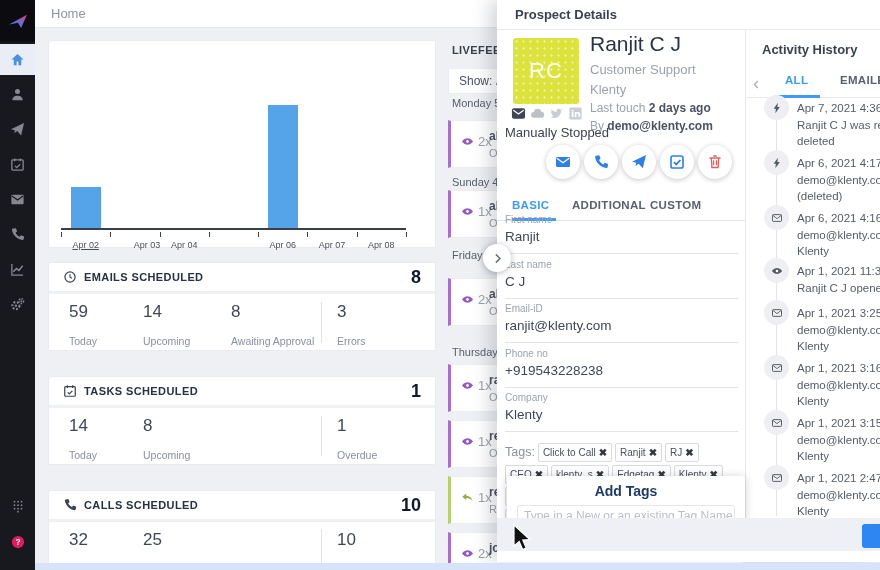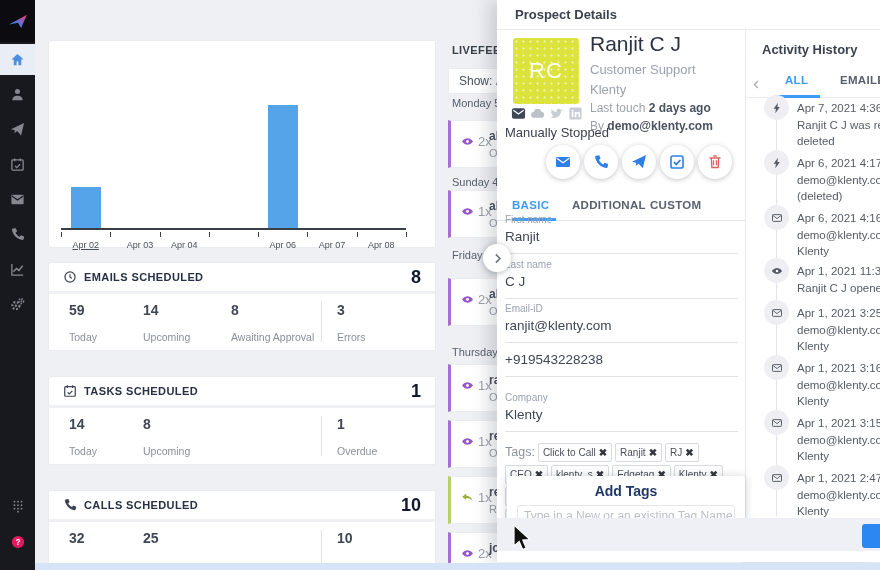--- a/index.html
+++ b/index.html
@@ -32,21 +32,21 @@
   .chart { position:absolute; left:12px; top:58px; width:345px; height:172px; }
   .plot { position:absolute; left:0; top:0; width:345px; height:131px; border-bottom:2px solid #3a3f47; }
   .bar { position:absolute; bottom:0; width:30px; background:#55a3e9; }
   .tick { position:absolute; top:133px; width:1px; height:5px; background:#3a3f47; }
   .xlab { position:absolute; top:141px; width:50px; text-align:center; font-size:9px; color:#4a5058; }
 
   .stat-card .card-header { height:28px; border-bottom:none; }
   .stat-divider { height:3px; background:#eef0f4; }
   .stats { position:relative; height:56px; background:#fff; }
   .stat { position:absolute; top:8px; }
-  .stat .v { font-size:14px; font-weight:bold; color:#3f4757; }
+  .stat .v { font-size:17px; font-weight:normal; color:#3f4757; }
   .stat .l { font-size:10.5px; color:#8a8f9a; margin-top:13px; }
   .vline { position:absolute; left:272px; top:8px; bottom:8px; width:1px; background:#e0e2e7; }
   .s0{left:20px}.s1{left:94px}.s2{left:182px}.s3{left:288px}
 
   
   .livefeed { position:absolute; left:448px; top:28px; width:296px; height:542px; z-index:1; }
   .lf-title { position:absolute; left:4px; top:16px; font-size:11px; font-weight:bold; color:#3a4047; letter-spacing:.4px; }
   .lf-show { position:absolute; left:0; top:40px; width:296px; height:26px; background:#fff; border:1px solid #ebecf0; font-size:12px; color:#4a5160; line-height:24px; padding-left:10px; cursor:pointer; }
   .lf-date { position:absolute; left:4px; font-size:11px; color:#5a606b; }
   .lf-item { position:absolute; left:0; width:296px; height:48px; background:#fff; border:1px solid #ececf1; border-left:3px solid #a86fd1; }
@@ -223,31 +223,34 @@
           <span style="display: inline-flex;">
             <svg viewBox="0 0 16 16">
               <circle cx="8" cy="8" r="7" fill="#e6185e"></circle>
               <text x="8" y="11.4" text-anchor="middle" font-size="9.5" font-weight="bold" fill="#fff">?</text>
             </svg>
           </span>
         </div>
       </div>
   </aside>
 
+  <header class="topbar">
+    <span>Home</span>
+  </header>
 
   <section class="card" id="card-chart">
     <div class="chart">
       <div class="plot">
           <div class="bar" title="Apr 02: 1" style="left: 9.64286px; height: 41px; background: rgb(85, 163, 233);"></div>
           <div class="bar" title="Apr 06: 3" style="left: 206.786px; height: 123px; background: rgb(85, 163, 233);"></div>
         </div>
       <div>
           <div class="xlab" style="left: -0.357143px; text-decoration: underline;">Apr 02</div>
           <div class="tick" style="left: 0px;"></div>
-          <div class="xlab" style="left: 54px;">Apr 03</div>
+          <div class="xlab" style="left: 61px;">Apr 03</div>
           <div class="tick" style="left: 49.2857px;"></div>
           <div class="xlab" style="left: 98.2143px;">Apr 04</div>
           <div class="tick" style="left: 98.5714px;"></div>
           <div class="xlab" style="left: 147.5px; margin-top: 40px;">Apr 05</div>
           <div class="tick" style="left: 147.857px;"></div>
           <div class="xlab" style="left: 196.786px;">Apr 06</div>
           <div class="tick" style="left: 197.143px;"></div>
           <div class="xlab" style="left: 246.071px;">Apr 07</div>
           <div class="tick" style="left: 246.429px;"></div>
           <div class="xlab" style="left: 295.357px;">Apr 08</div>
@@ -553,20 +556,21 @@
         </div>
         <div class="field" style="top: 259px;">
           <div class="flabel">Last name</div>
           <div class="fvalue">C J</div>
         </div>
         <div class="field" style="top: 303px;">
           <div class="flabel">Email-iD</div>
           <div class="fvalue">ranjit@klenty.com</div>
         </div>
         <div class="field" style="top: 348px;">
+          <div class="flabel">Phone no</div>
           <div class="fvalue">+919543228238</div>
         </div>
         <div class="field" style="top: 392px;">
           <div class="flabel">Company</div>
           <div class="fvalue">Klenty</div>
         </div>
       </div>
 
     <div class="tags-wrap">
       <span class="tags-label">Tags:</span><span><span class="tag"><span>Click to Call</span><b>✖</b></span><span class="tag"><span>Ranjit</span><b>✖</b></span><span class="tag"><span>RJ</span><b>✖</b></span><span class="tag"><span>CEO</span><b>✖</b></span><span class="tag"><span>klenty_s</span><b>✖</b></span><span class="tag"><span>Edgetag</span><b>✖</b></span><span class="tag"><span>Klenty</span><b>✖</b></span><span class="tag"><span>ceo</span><b>✖</b></span><span class="tag"><span>cto</span><b>✖</b></span><span class="tag"><span>c level</span><b>✖</b></span><span class="tag"><span>Accenture</span><b>✖</b></span><span class="tag"><span>klenty</span><b>✖</b></span><span class="tag"><span>Thu, 17 Sep 2020 16:27:50 GMT</span><b>✖</b></span></span>

